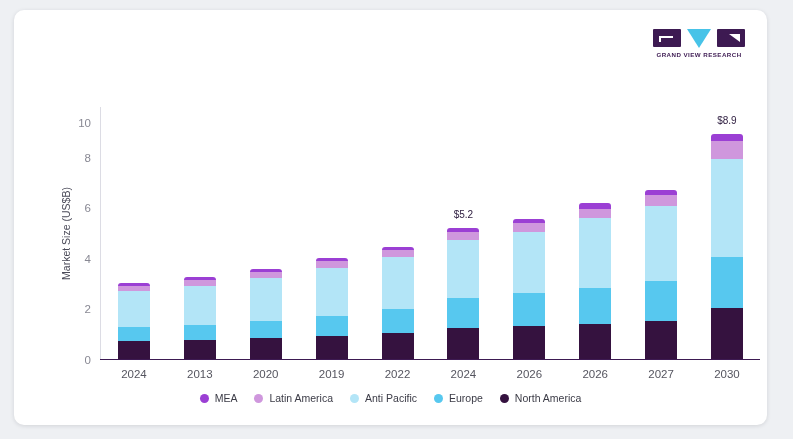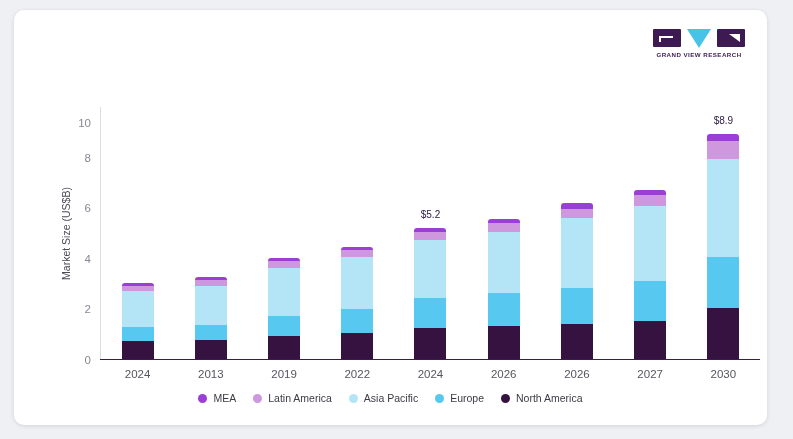--- a/index.html
+++ b/index.html
@@ -182,20 +182,30 @@
           <div class="bar" style="height: 81.719px;">
             <div class="seg" style="height: 2.783px; background: rgb(155, 63, 212);"></div>
             <div class="seg" style="height: 5.566px; background: rgb(207, 151, 221);"></div>
             <div class="seg" style="height: 39.215px; background: rgb(179, 229, 247);"></div>
             <div class="seg" style="height: 15.18px; background: rgb(87, 200, 239);"></div>
             <div class="seg" style="height: 18.975px; background: rgb(53, 18, 63);"></div>
           </div>
           <div class="xtick">2013</div>
         </div>
         <div class="bar-group">
+          <div class="bar" style="height: 89.815px;">
+            <div class="seg" style="height: 3.036px; background: rgb(155, 63, 212);"></div>
+            <div class="seg" style="height: 5.819px; background: rgb(207, 151, 221);"></div>
+            <div class="seg" style="height: 43.01px; background: rgb(179, 229, 247);"></div>
+            <div class="seg" style="height: 17.204px; background: rgb(87, 200, 239);"></div>
+            <div class="seg" style="height: 20.746px; background: rgb(53, 18, 63);"></div>
+          </div>
+          <div class="xtick">2020</div>
+        </div>
+        <div class="bar-group">
           <div class="bar" style="height: 100.947px;">
             <div class="seg" style="height: 3.289px; background: rgb(155, 63, 212);"></div>
             <div class="seg" style="height: 6.578px; background: rgb(207, 151, 221);"></div>
             <div class="seg" style="height: 48.07px; background: rgb(179, 229, 247);"></div>
             <div class="seg" style="height: 19.734px; background: rgb(87, 200, 239);"></div>
             <div class="seg" style="height: 23.276px; background: rgb(53, 18, 63);"></div>
           </div>
           <div class="xtick">2019</div>
         </div>
         <div class="bar-group">
@@ -267,21 +277,21 @@
       <div class="legend-item">
         <span class="legend-dot" style="background: rgb(155, 63, 212);"></span>
         <span class="legend-label">MEA</span>
       </div>
       <div class="legend-item">
         <span class="legend-dot" style="background: rgb(207, 151, 221);"></span>
         <span class="legend-label">Latin America</span>
       </div>
       <div class="legend-item">
         <span class="legend-dot" style="background: rgb(179, 229, 247);"></span>
-        <span class="legend-label">Asia Pacific</span>
+        <span class="legend-label">Anti Pacific</span>
       </div>
       <div class="legend-item">
         <span class="legend-dot" style="background: rgb(87, 200, 239);"></span>
         <span class="legend-label">Europe</span>
       </div>
       <div class="legend-item">
         <span class="legend-dot" style="background: rgb(53, 18, 63);"></span>
         <span class="legend-label">North America</span>
       </div>
     </div>

